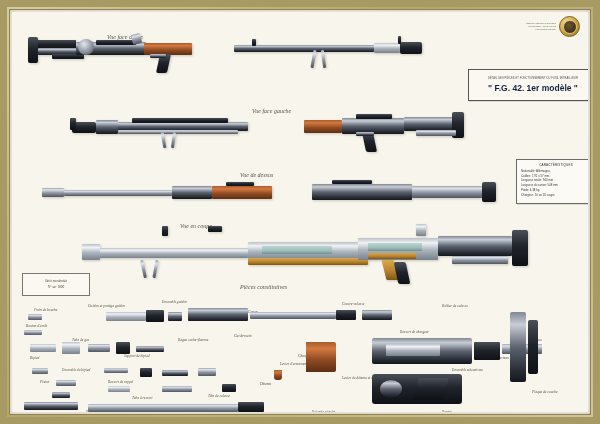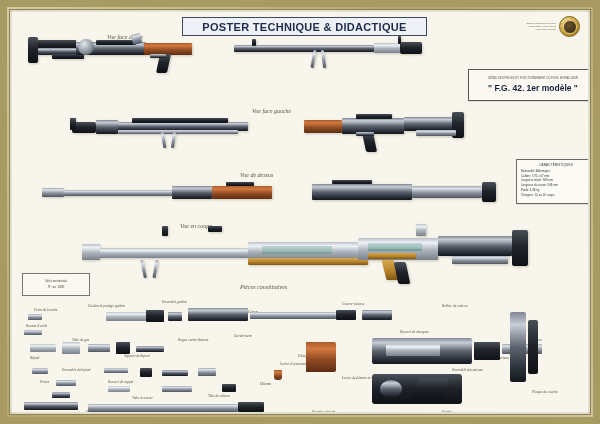--- a/index.html
+++ b/index.html
@@ -152,23 +152,20 @@
 </style>
 </head>
 <body>
 
 <div class="poster">
   <div class="frame-outer"></div>
   <div class="frame-inner"></div>
 
   <div class="sheet">
 
-    <div class="title-box">
-      <span>POSTER TECHNIQUE &amp; DIDACTIQUE</span>
-    </div>
 
     <div class="logo-wrap">
       <div class="logo-text">Éditions Historiques
 Collection documentaire
 Armes légères
 reproduction interdite</div>
       <div class="logo-badge">
         <div class="inner"></div>
       </div>
     </div>

